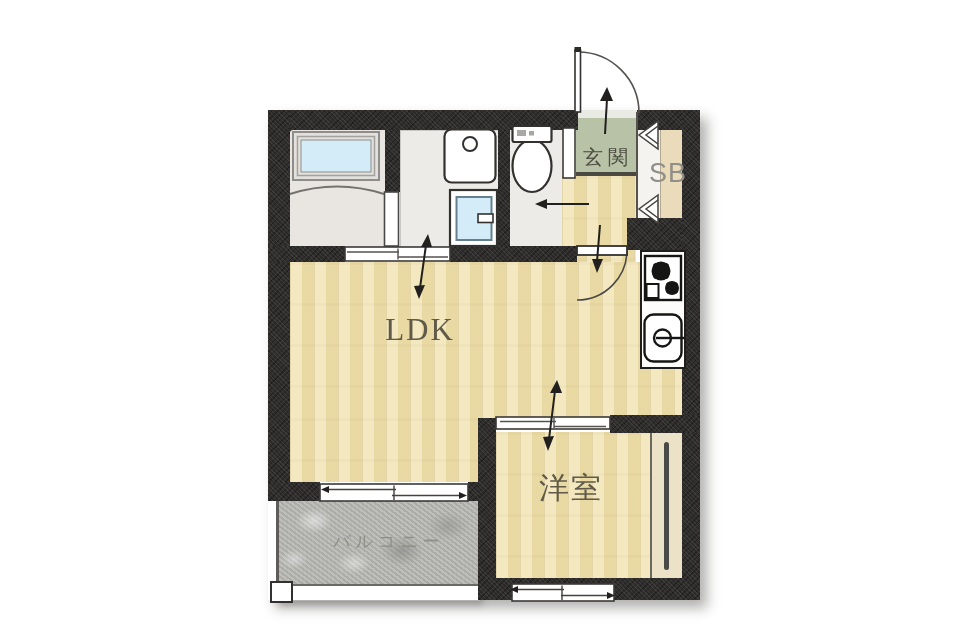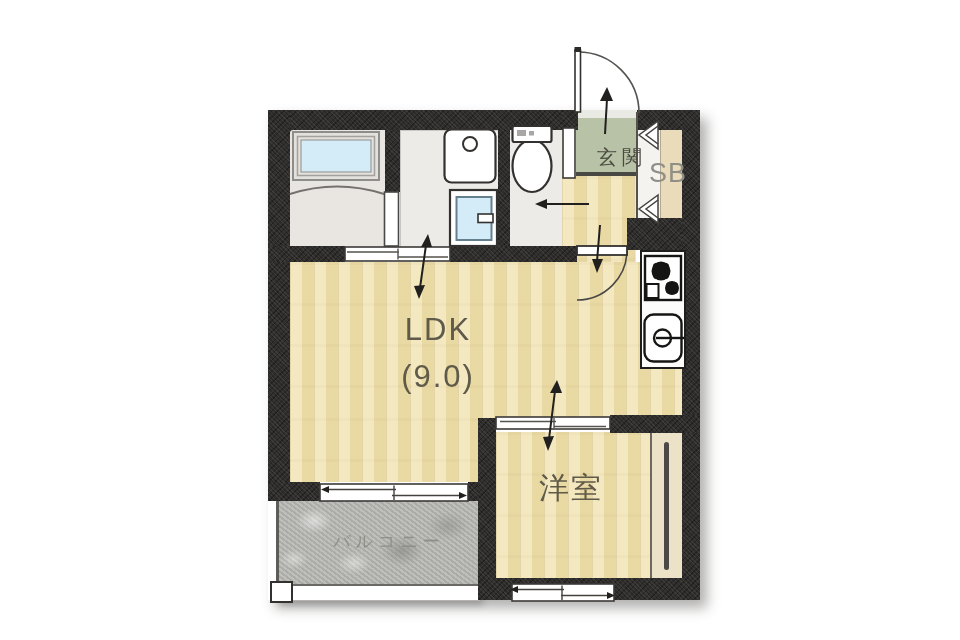--- a/index.html
+++ b/index.html
@@ -22,21 +22,21 @@
           radial-gradient(26px 18px at 18% 24%, rgba(255,255,255,.5), rgba(255,255,255,0) 70%),
           radial-gradient(30px 22px at 62% 60%, rgba(122,122,118,.5), rgba(122,122,118,0) 70%),
           radial-gradient(24px 16px at 38% 75%, rgba(255,255,255,.42), rgba(255,255,255,0) 70%),
           radial-gradient(30px 20px at 85% 30%, rgba(132,132,128,.45), rgba(132,132,128,0) 70%),
           radial-gradient(20px 14px at 8% 70%, rgba(255,255,255,.4), rgba(255,255,255,0) 70%),
           repeating-linear-gradient(37deg, rgba(255,255,255,.13) 0 2px, rgba(92,92,90,.12) 2px 4px);}
   .cabinet{background:var(--cabinet,#eadcba);}
   .closet{background:var(--closet,#ece2c8);border-left:2px solid #6b6860;}
   .label{position:absolute;text-align:center;line-height:1;}
   .lbl-room{color:var(--label-dark,#5f5a49);font-size:31px;letter-spacing:2px;}
-  .lbl-entry{color:var(--label-entry,#4b4b41);font-size:20px;letter-spacing:5px;padding-left:14px;}
+  .lbl-entry{color:var(--label-entry,#4b4b41);font-size:20px;letter-spacing:5px;}
   .lbl-sb{color:var(--label-muted,#8f8f88);font-size:27px;letter-spacing:1px;}
   .lbl-balcony{color:var(--label-muted,#8f8f88);font-size:17px;letter-spacing:5px;}
   svg{position:absolute;left:0;top:0;pointer-events:none;}
 </style>
 </head>
 <body>
 
 <div class="stage">
 
   <div class="abs shadow"></div>
@@ -189,18 +189,17 @@
       <g>
         <path d="M555,391 L549,439" fill="none"></path>
         <polygon points="550,393 557,380 562,393" stroke="none"></polygon>
         <polygon points="543,437 548,451 554,436" stroke="none"></polygon>
       </g>
     </g>
   </svg>
 
   <div class="label lbl-entry" style="left:576px;top:147px;width:64px;">玄関</div>
   <div class="label lbl-sb" style="left:646px;top:160px;width:44px;">SB</div>
-  <div class="label lbl-room" style="left:338px;top:314px;width:200px;">LDK</div>
-  <div class="label lbl-room" style="left:338px;top:361px;width:200px;">(9.0)</div>
+  <div class="label lbl-room" style="left:320px;top:314px;width:200px;font-family:Liberation Serif, serif;">LDK</div>
   <div class="label lbl-room" style="left:471px;top:475px;width:200px;font-size:30px;font-family:Liberation Mono, monospace;">洋室</div>
   <div class="label lbl-balcony" style="left:289px;top:533px;width:200px;">バルコニー</div>
 
 </div>
 
 </body></html>

